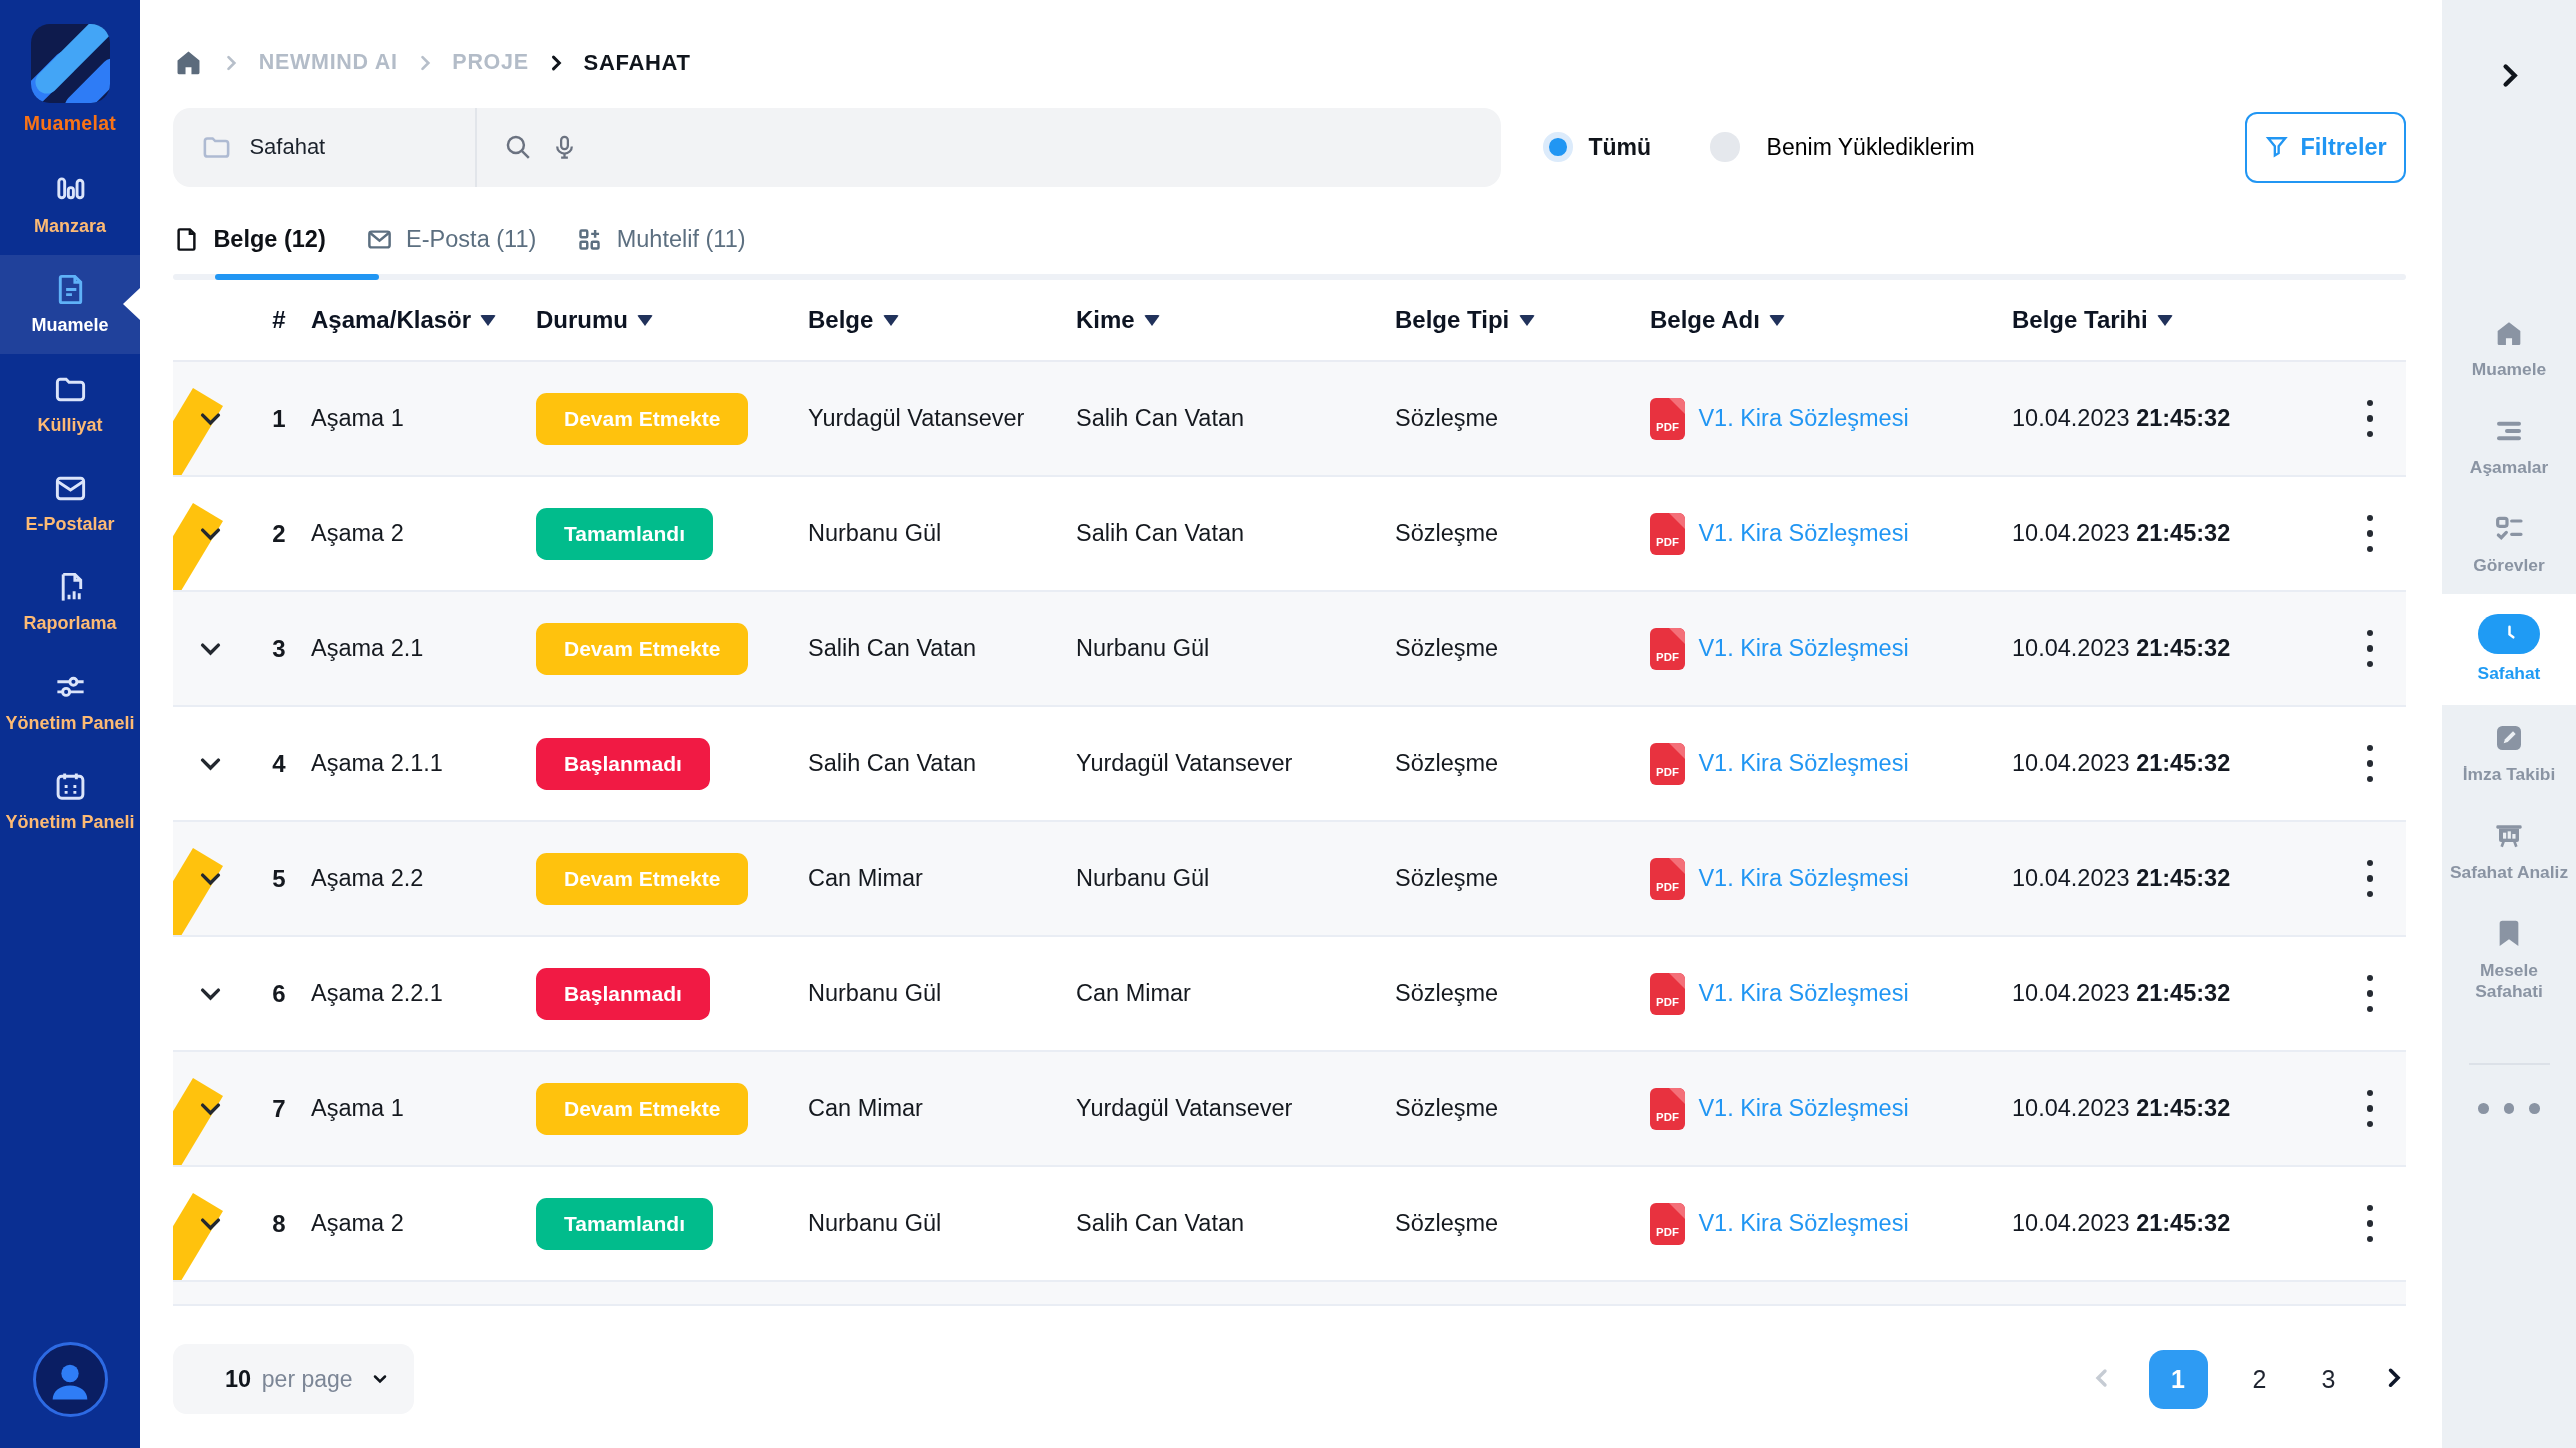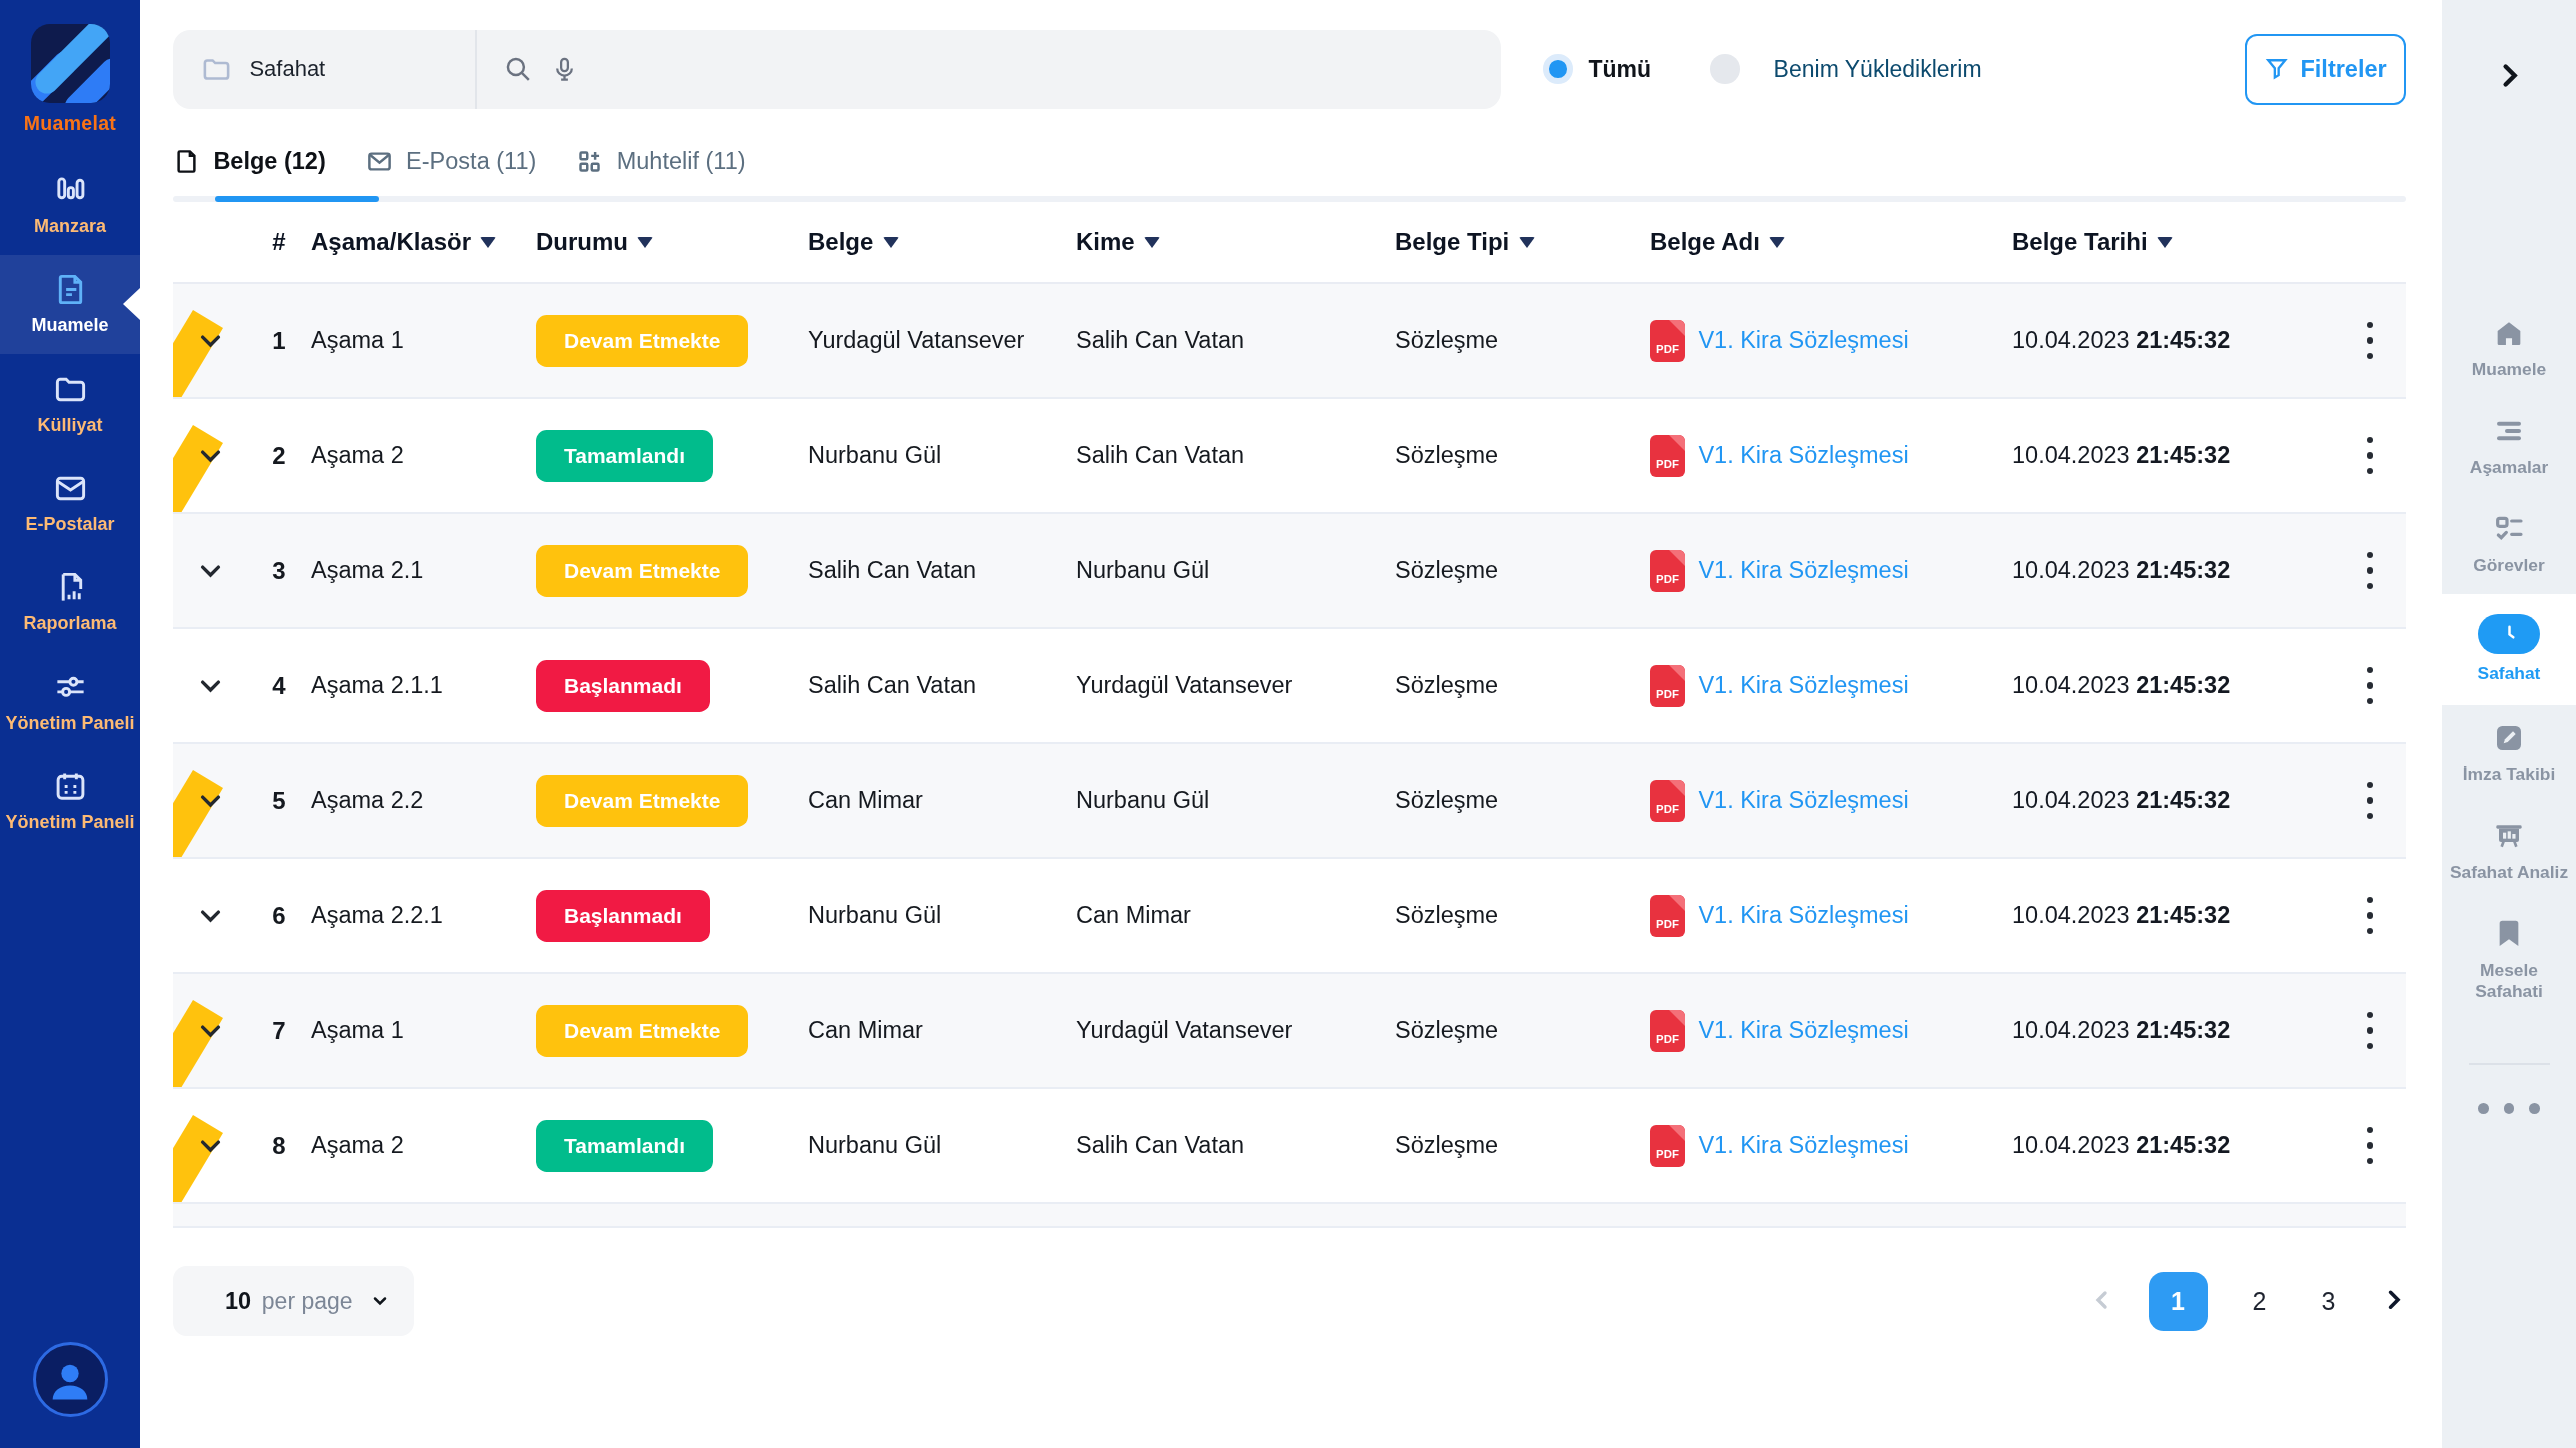--- a/index.html
+++ b/index.html
@@ -63,21 +63,21 @@
   .search-main svg.mag { width:29.5px; height:29.5px; color:#6B7280; }
   .search-ph { flex:1; font-size:23px; color:#A9B2BF; }
   .search-main svg.mic { width:27px; height:27px; color:#6B7280; }
 
   .radios { display:flex; align-items:center; gap:16px; margin-left:42px; }
   .radio { width:29.5px; height:29.5px; border-radius:50%; }
   .radio.sel { background:#2196F3; border:6px solid #DCEBFB; }
   .radio.unsel { background:#E5E8ED; }
   .radio-label { font-size:23px; color:#10141A; }
   .radio-label.sel { font-weight:700; }
-  .radio-label.unsel { color:#0c4a6e; margin-left:18px; }
+  .radio-label.unsel { color:#000000; margin-left:11px; }
   .radio-gap { width:27px; }
 
   .filter-btn { margin-left:auto; width:161px; height:71px; border:2.7px solid #2196F3; background:#fff; border-radius:12px; display:flex; align-items:center; justify-content:center; gap:10.7px; cursor:pointer; }
   .filter-btn svg { width:25.5px; height:25.5px; color:#2196F3; }
   .filter-btn span { font-size:23.5px; font-weight:600; color:#2196F3; }
 
   .tabs { margin-top:39px; display:flex; align-items:center; }
   .tab { display:flex; align-items:center; gap:13.4px; margin-right:40px; cursor:pointer; }
   .tab svg { width:27px; height:27px; color:#5C6F80; }
   .tab .tlabel { font-size:23.5px; color:#5C6F80; }
@@ -195,20 +195,37 @@
     <div class="avatar">
       <svg viewBox="0 0 24 24" fill="currentColor">
           <circle cx="12" cy="9" r="4"></circle>
           <path d="M4 21c0-4 3.6-6.5 8-6.5s8 2.5 8 6.5z"></path>
         </svg>
     </div>
   </aside>
 
   <main class="main">
 
+    <div class="breadcrumb">
+      <svg class="home" viewBox="0 0 24 24" fill="currentColor">
+          <path d="M3.5 10.5 12 3.5l8.5 7V20a1 1 0 0 1-1 1h-5.2v-5.4H9.7V21H4.5a1 1 0 0 1-1-1z"></path>
+        </svg>
+      <svg class="bc-sep" viewBox="0 0 24 24" fill="none" stroke="currentColor" stroke-width="3.2" stroke-linecap="round">
+          <path d="M9 5l7 7-7 7"></path>
+        </svg>
+      <span class="bc-link">NEWMIND AI</span>
+      <svg class="bc-sep" viewBox="0 0 24 24" fill="none" stroke="currentColor" stroke-width="3.2" stroke-linecap="round">
+          <path d="M9 5l7 7-7 7"></path>
+        </svg>
+      <span class="bc-link">PROJE</span>
+      <svg class="bc-sep dark" viewBox="0 0 24 24" fill="none" stroke="currentColor" stroke-width="3.6" stroke-linecap="round">
+          <path d="M9 5l7 7-7 7"></path>
+        </svg>
+      <span class="bc-current">SAFAHAT</span>
+    </div>
 
     <div class="search-row">
       <div class="search-box">
         <div class="search-ctx">
           <svg viewBox="0 0 24 24" fill="none" stroke="currentColor" stroke-width="2">
               <path d="M3 7a2 2 0 0 1 2-2h4l2 2h8a2 2 0 0 1 2 2v8a2 2 0 0 1-2 2H5a2 2 0 0 1-2-2z"></path>
             </svg>
           <span class="ctx-label">Safahat</span>
         </div>
         <div class="search-vdiv"></div>

